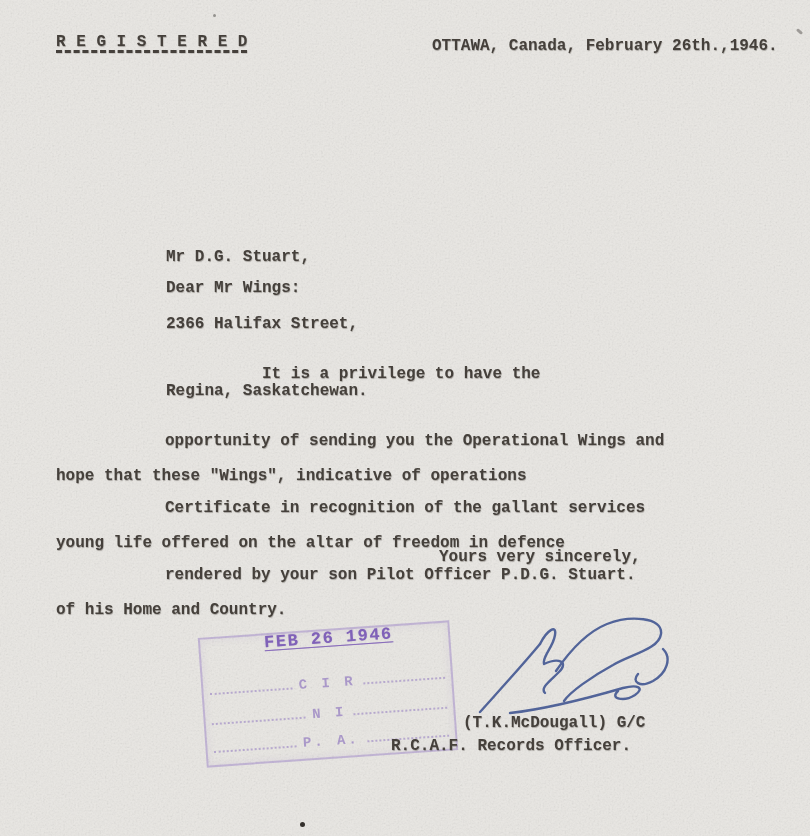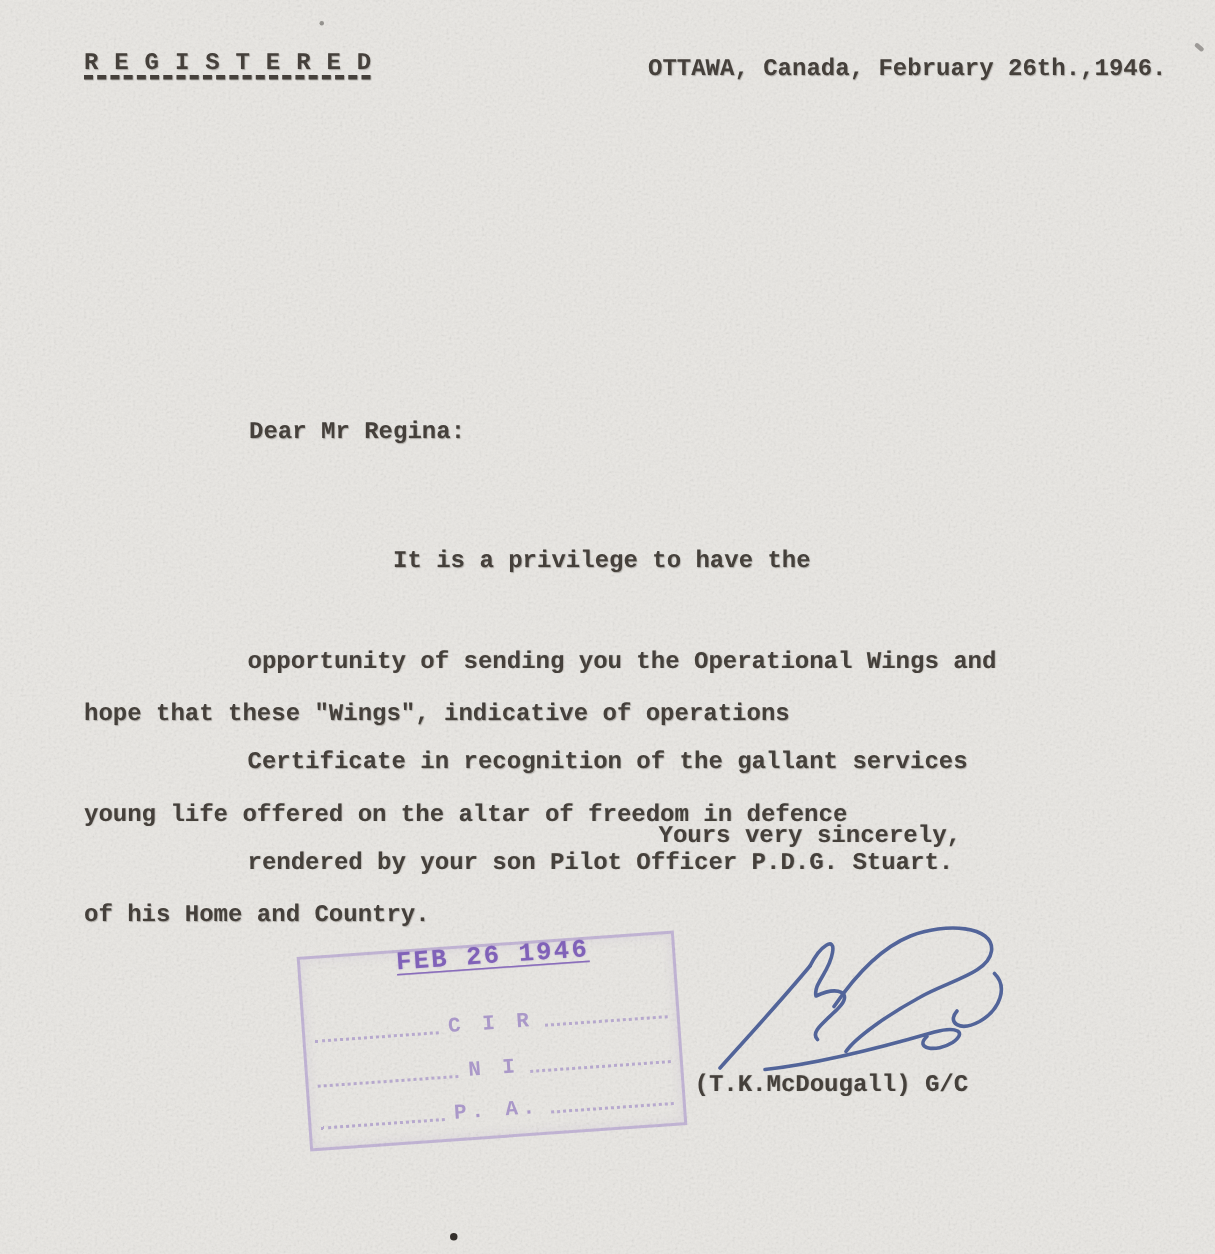--- a/index.html
+++ b/index.html
@@ -69,22 +69,27 @@
       <feTurbulence type="fractalNoise" baseFrequency="0.55" numOctaves="2" seed="7" stitchTiles="stitch"></feTurbulence>
       <feColorMatrix type="saturate" values="0"></feColorMatrix>
     </filter>
     <rect width="810" height="836" fill="#e9e7e3"></rect>
     <rect width="810" height="836" filter="url(#paperNoise)" opacity="0.20"></rect>
   </svg>
 
   <div class="typed registered">R E G I S T E R E D</div>
   <div class="typed dateline">OTTAWA, Canada, February 26th.,1946.</div>
 
+  <div class="typed recipient">
+    <div>Mr D.G. Stuart,</div>
+    <div>2366 Halifax Street,</div>
+    <div>Regina, Saskatchewan.</div>
+  </div>
 
-  <div class="typed salutation">Dear Mr Regina:</div>
+  <div class="typed salutation">Dear Mr Wings:</div>
 
   <div class="typed para para1">
     <div class="line line1">It is a privilege to have the</div>
     <div class="line">opportunity of sending you the Operational Wings and</div>
     <div class="line">Certificate in recognition of the gallant services</div>
     <div class="line">rendered by your son Pilot Officer P.D.G. Stuart.</div>
   </div>
 
   <div class="typed para para2">
     <div class="line">hope that these "Wings", indicative of operations</div>
@@ -117,18 +122,19 @@
     <g fill="none" stroke="#3e5390" stroke-width="2.4" stroke-linecap="round" stroke-linejoin="round" opacity="0.88">
       <path d="M 28 120 C 45 101, 68 76, 88 52"></path>
       <path d="M 88 52 C 95 38, 105 32, 103 43 C 101 56, 90 64, 92 72 C 107 65, 117 70, 107 80 C 97 90, 88 96, 93 101"></path>
       <path d="M 104 79 C 117 60, 135 40, 155 32 C 178 23, 211 25, 209 42 C 207 57, 180 62, 161 73 C 139 85, 118 100, 112 109"></path>
       <path d="M 58 121 C 95 117, 140 105, 171 96 C 186 92, 193 96, 183 103 C 172 110, 157 107, 166 99"></path>
       <path d="M 211 57 C 220 66, 215 81, 201 89 C 188 96, 179 90, 186 82"></path>
     </g>
   </svg>
 
   <div class="typed sig-name">(T.K.McDougall) G/C</div>
+  <div class="typed sig-title">R.C.A.F. Records Officer.</div>
 
   <div class="speck speck1"></div>
   <div class="speck speck2"></div>
   <div class="speck speck3"></div>
 
 </div>
 
 </body></html>

